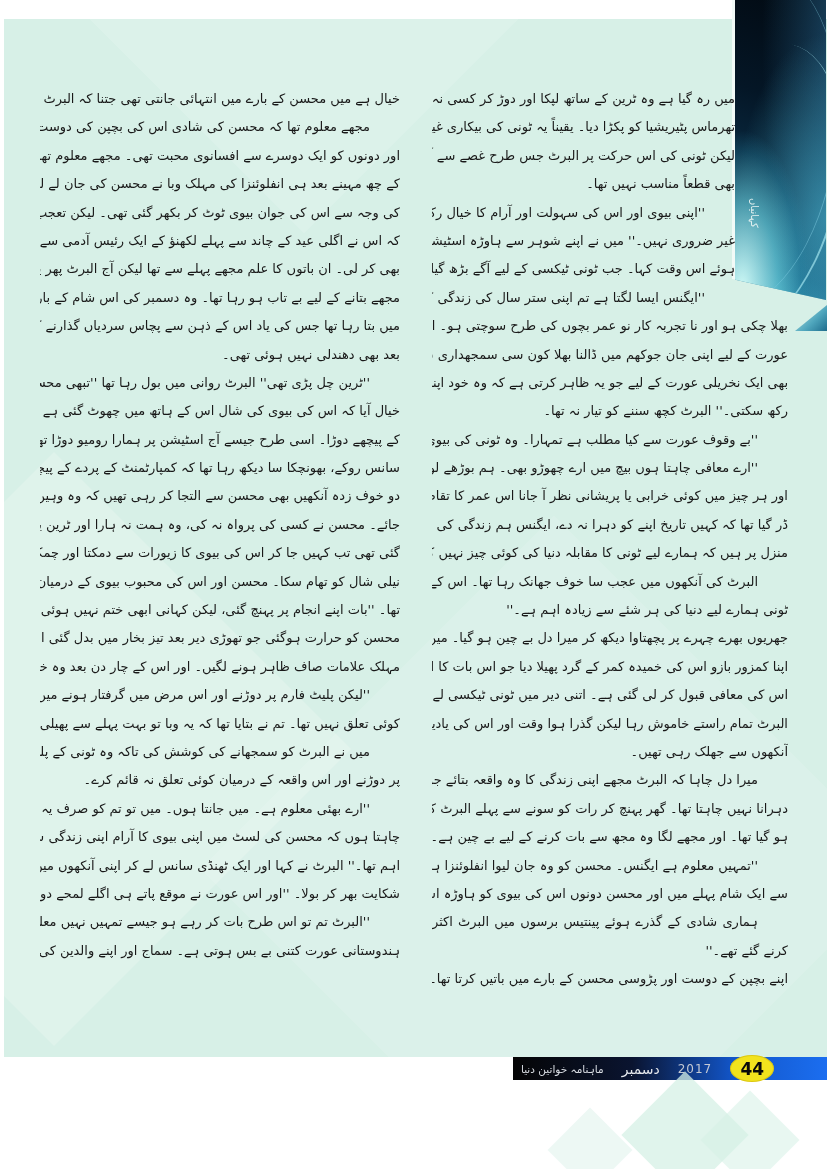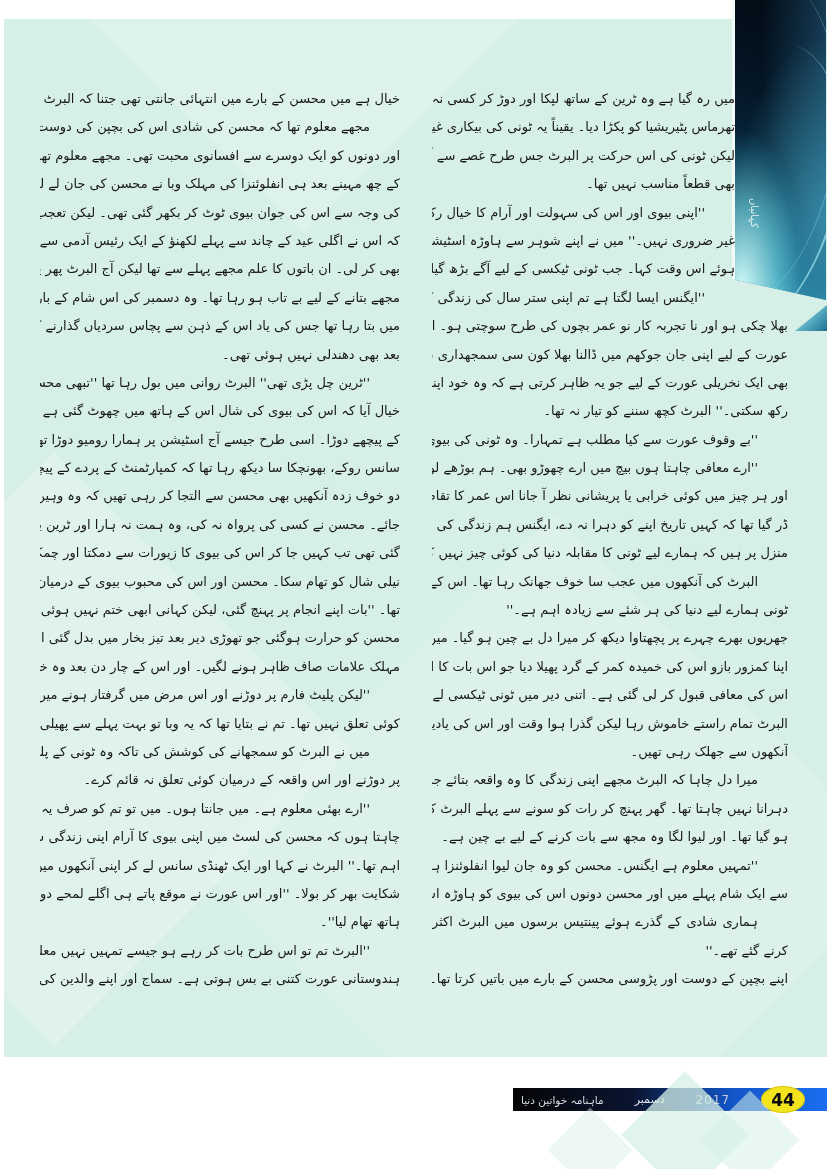--- a/index.html
+++ b/index.html
@@ -37,23 +37,23 @@
   .col-right{left:432px;top:85px;width:356px;}
   .tline{direction:rtl;unicode-bidi:isolate;font-size:13px;height:28.4px;line-height:28.4px;
     text-align:justify;text-align-last:justify;white-space:nowrap;overflow:hidden;}
   .tline.indent{padding-right:30px;}
   .tline.end{text-align-last:right;}
   .img-spacer{float:right;width:53px;height:199px;}
 
   
   .footerbar{position:absolute;left:513px;top:1057px;width:314px;height:23px;
     background:linear-gradient(90deg,#050505 0%,#0a1430 38%,#1255c8 70%,#1b6ef0 100%);
-    display:flex;align-items:center;gap:31px;padding:0;margin-top:31px;}
+    display:flex;align-items:center;gap:18px;padding:0;}
   .fmag{color:#d9dde3;font-size:10.5px;margin-left:8px;direction:rtl;}
-  .fmonth{color:#e4e7ec;font-size:11px;direction:rtl;}
+  .fmonth{color:#e4e7ec;font-size:14px;direction:rtl;}
   .fyear{color:#c4c9d4;font-size:12px;font-weight:normal;letter-spacing:1px;}
   .badge{width:44px;height:27px;background:#f2e31d;border-radius:50%;display:flex;align-items:center;justify-content:center;
     color:#0a0a0a;font-size:17px;font-weight:bold;box-shadow:0 0 0 1px rgba(180,150,0,.35) inset;text-align:right;}
 
   
   .bwm{position:absolute;background:rgba(214,240,230,0.75);transform:rotate(45deg);}
   .bwm1{width:90px;height:90px;left:640px;top:1090px;}
   .bwm2{width:70px;height:70px;left:715px;top:1105px;background:rgba(214,240,230,0.55);}
   .bwm3{width:60px;height:60px;left:560px;top:1120px;background:rgba(214,240,230,0.45);}
 </style>
@@ -97,21 +97,21 @@
       <div class="tline" dir="rtl">منزل پر ہیں کہ ہمارے لیے ٹونی کا مقابلہ دنیا کی کوئی چیز نہیں کر سکتی۔</div>
       <div class="tline indent" dir="rtl">البرٹ کی آنکھوں میں عجب سا خوف جھانک رہا تھا۔ اس کے</div>
       <div class="tline end" dir="rtl">ٹونی ہمارے لیے دنیا کی ہر شئے سے زیادہ اہم ہے۔''</div>
       <div class="tline" dir="rtl">جھریوں بھرے چہرے پر پچھتاوا دیکھ کر میرا دل بے چین ہو گیا۔ میں نے</div>
       <div class="tline" dir="rtl">اپنا کمزور بازو اس کی خمیدہ کمر کے گرد پھیلا دیا جو اس بات کا اظہار تھا کہ</div>
       <div class="tline" dir="rtl">اس کی معافی قبول کر لی گئی ہے۔ اتنی دیر میں ٹونی ٹیکسی لے کر آ گیا۔</div>
       <div class="tline" dir="rtl">البرٹ تمام راستے خاموش رہا لیکن گذرا ہوا وقت اور اس کی یادیں اس کی</div>
       <div class="tline end" dir="rtl">آنکھوں سے جھلک رہی تھیں۔</div>
       <div class="tline indent" dir="rtl">میرا دل چاہا کہ البرٹ مجھے اپنی زندگی کا وہ واقعہ بتائے جو شاید وہ</div>
       <div class="tline" dir="rtl">دہرانا نہیں چاہتا تھا۔ گھر پہنچ کر رات کو سونے سے پہلے البرٹ کا موڈ بہتر</div>
-      <div class="tline end" dir="rtl">ہو گیا تھا۔ اور لیوا لگا وہ مجھ سے بات کرنے کے لیے بے چین ہے۔</div>
+      <div class="tline end" dir="rtl">ہو گیا تھا۔ اور مجھے لگا وہ مجھ سے بات کرنے کے لیے بے چین ہے۔</div>
       <div class="tline indent" dir="rtl">''تمہیں معلوم ہے ایگنس۔ محسن کو وہ جان لیوا انفلوئنزا ہونے</div>
       <div class="tline" dir="rtl">سے ایک شام پہلے میں اور محسن دونوں اس کی بیوی کو ہاوڑہ اسٹیشن رخصت</div>
       <div class="tline indent" dir="rtl">ہماری شادی کے گذرے ہوئے پینتیس برسوں میں البرٹ اکثر</div>
       <div class="tline end" dir="rtl">کرنے گئے تھے۔''</div>
       <div class="tline" dir="rtl">اپنے بچپن کے دوست اور پڑوسی محسن کے بارے میں باتیں کرتا تھا۔ میرا</div>
     </div>
   <div class="col col-left" id="col-left">
       <div class="tline end" dir="rtl">خیال ہے میں محسن کے بارے میں انتہائی جانتی تھی جتنا کہ البرٹ جانتا تھا۔</div>
       <div class="tline indent" dir="rtl">مجھے معلوم تھا کہ محسن کی شادی اس کی بچپن کی دوست سے ہوئی تھی</div>
       <div class="tline" dir="rtl">اور دونوں کو ایک دوسرے سے افسانوی محبت تھی۔ مجھے معلوم تھا کہ شادی</div>
@@ -134,21 +134,20 @@
       <div class="tline" dir="rtl">محسن کو حرارت ہوگئی جو تھوڑی دیر بعد تیز بخار میں بدل گئی اور انفلوئنزا کی</div>
       <div class="tline" dir="rtl">مہلک علامات صاف ظاہر ہونے لگیں۔ اور اس کے چار دن بعد وہ ختم</div>
       <div class="tline indent" dir="rtl">''لیکن پلیٹ فارم پر دوڑنے اور اس مرض میں گرفتار ہونے میں تو</div>
       <div class="tline end" dir="rtl">کوئی تعلق نہیں تھا۔ تم نے بتایا تھا کہ یہ وبا تو بہت پہلے سے پھیلی ہوئی تھی۔''</div>
       <div class="tline indent" dir="rtl">میں نے البرٹ کو سمجھانے کی کوشش کی تاکہ وہ ٹونی کے پلیٹ فارم</div>
       <div class="tline end" dir="rtl">پر دوڑنے اور اس واقعہ کے درمیان کوئی تعلق نہ قائم کرے۔</div>
       <div class="tline indent" dir="rtl">''ارے بھئی معلوم ہے۔ میں جانتا ہوں۔ میں تو تم کو صرف یہ بتانا</div>
       <div class="tline" dir="rtl">چاہتا ہوں کہ محسن کی لسٹ میں اپنی بیوی کا آرام اپنی زندگی سے بھی زیادہ</div>
       <div class="tline" dir="rtl">اہم تھا۔'' البرٹ نے کہا اور ایک ٹھنڈی سانس لے کر اپنی آنکھوں میں</div>
       <div class="tline" dir="rtl">شکایت بھر کر بولا۔ ''اور اس عورت نے موقع پاتے ہی اگلے لمحے دوسرے کا</div>
-      <div class="tline end" dir="rtl">ہاتھ تھام لیا''۔</div>
       <div class="tline indent" dir="rtl">''البرٹ تم تو اس طرح بات کر رہے ہو جیسے تمہیں نہیں معلوم کہ</div>
       <div class="tline" dir="rtl">ہندوستانی عورت کتنی بے بس ہوتی ہے۔ سماج اور اپنے والدین کی مرضی</div>
     </div>
 
   <div class="footerbar">
     <span class="fmag">ماہنامہ خواتین دنیا</span>
     <span class="fmonth">دسمبر</span>
     <span class="fyear">2017</span>
     <span class="badge">44</span>
   </div>

